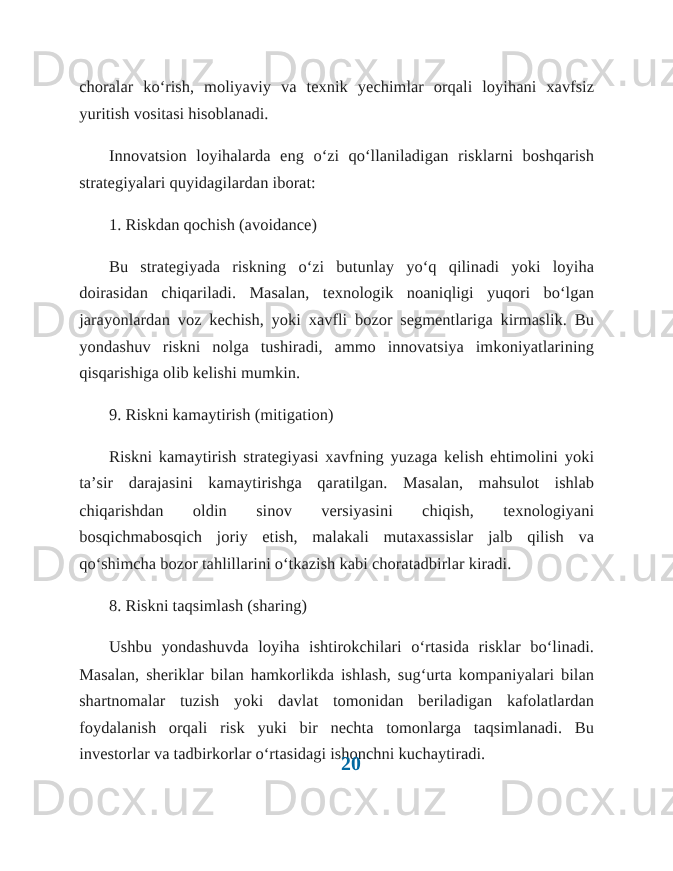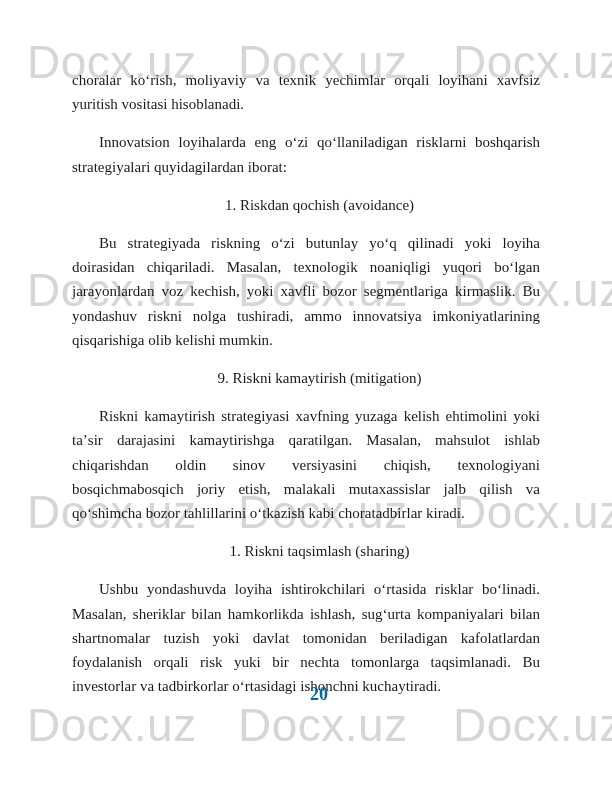--- a/index.html
+++ b/index.html
@@ -52,21 +52,21 @@
     margin: 0 0 14px 0;
     font-size: 15px;
     line-height: 24.2px;
     text-align: justify;
     text-indent: 27px;
   }
   .content p.no-indent {
     text-indent: 0;
   }
   .content p.heading {
-    text-align: center;
+    text-align: left;
   }
   .page-number {
     position: absolute;
     z-index: 2;
     top: 684px;
     left: 319px;
     transform: translateX(-50%);
     font-size: 18px;
     line-height: 1.2;
     color: #0369a1;
@@ -93,19 +93,19 @@
     <span class="wm r4 c3">Docx.uz</span>
   </div>
 
   <div class="content">
     <p class="body no-indent">choralar koʻrish, moliyaviy va texnik yechimlar orqali loyihani xavfsiz yuritish vositasi hisoblanadi.</p>
     <p class="body">Innovatsion loyihalarda eng oʻzi qoʻllaniladigan risklarni boshqarish strategiyalari quyidagilardan iborat:</p>
     <p class="heading">1. Riskdan qochish (avoidance)</p>
     <p class="body">Bu strategiyada riskning oʻzi butunlay yoʻq qilinadi yoki loyiha doirasidan chiqariladi. Masalan, texnologik noaniqligi yuqori boʻlgan jarayonlardan voz kechish, yoki xavfli bozor segmentlariga kirmaslik. Bu yondashuv riskni nolga tushiradi, ammo innovatsiya imkoniyatlarining qisqarishiga olib kelishi mumkin.</p>
     <p class="heading">9. Riskni kamaytirish (mitigation)</p>
     <p class="body">Riskni kamaytirish strategiyasi xavfning yuzaga kelish ehtimolini yoki taʼsir darajasini kamaytirishga qaratilgan. Masalan, mahsulot ishlab chiqarishdan oldin sinov versiyasini chiqish, texnologiyani bosqichmabosqich joriy etish, malakali mutaxassislar jalb qilish va qoʻshimcha bozor tahlillarini oʻtkazish kabi choratadbirlar kiradi.</p>
-    <p class="heading">1. Riskni taqsimlash (sharing)</p>
+    <p class="heading">8. Riskni taqsimlash (sharing)</p>
     <p class="body">Ushbu yondashuvda loyiha ishtirokchilari oʻrtasida risklar boʻlinadi. Masalan, sheriklar bilan hamkorlikda ishlash, sugʻurta kompaniyalari bilan shartnomalar tuzish yoki davlat tomonidan beriladigan kafolatlardan foydalanish orqali risk yuki bir nechta tomonlarga taqsimlanadi. Bu investorlar va tadbirkorlar oʻrtasidagi ishonchni kuchaytiradi.</p>
   </div>
 
   <div class="page-number">20</div>
 
 </div>
 
 </body></html>

